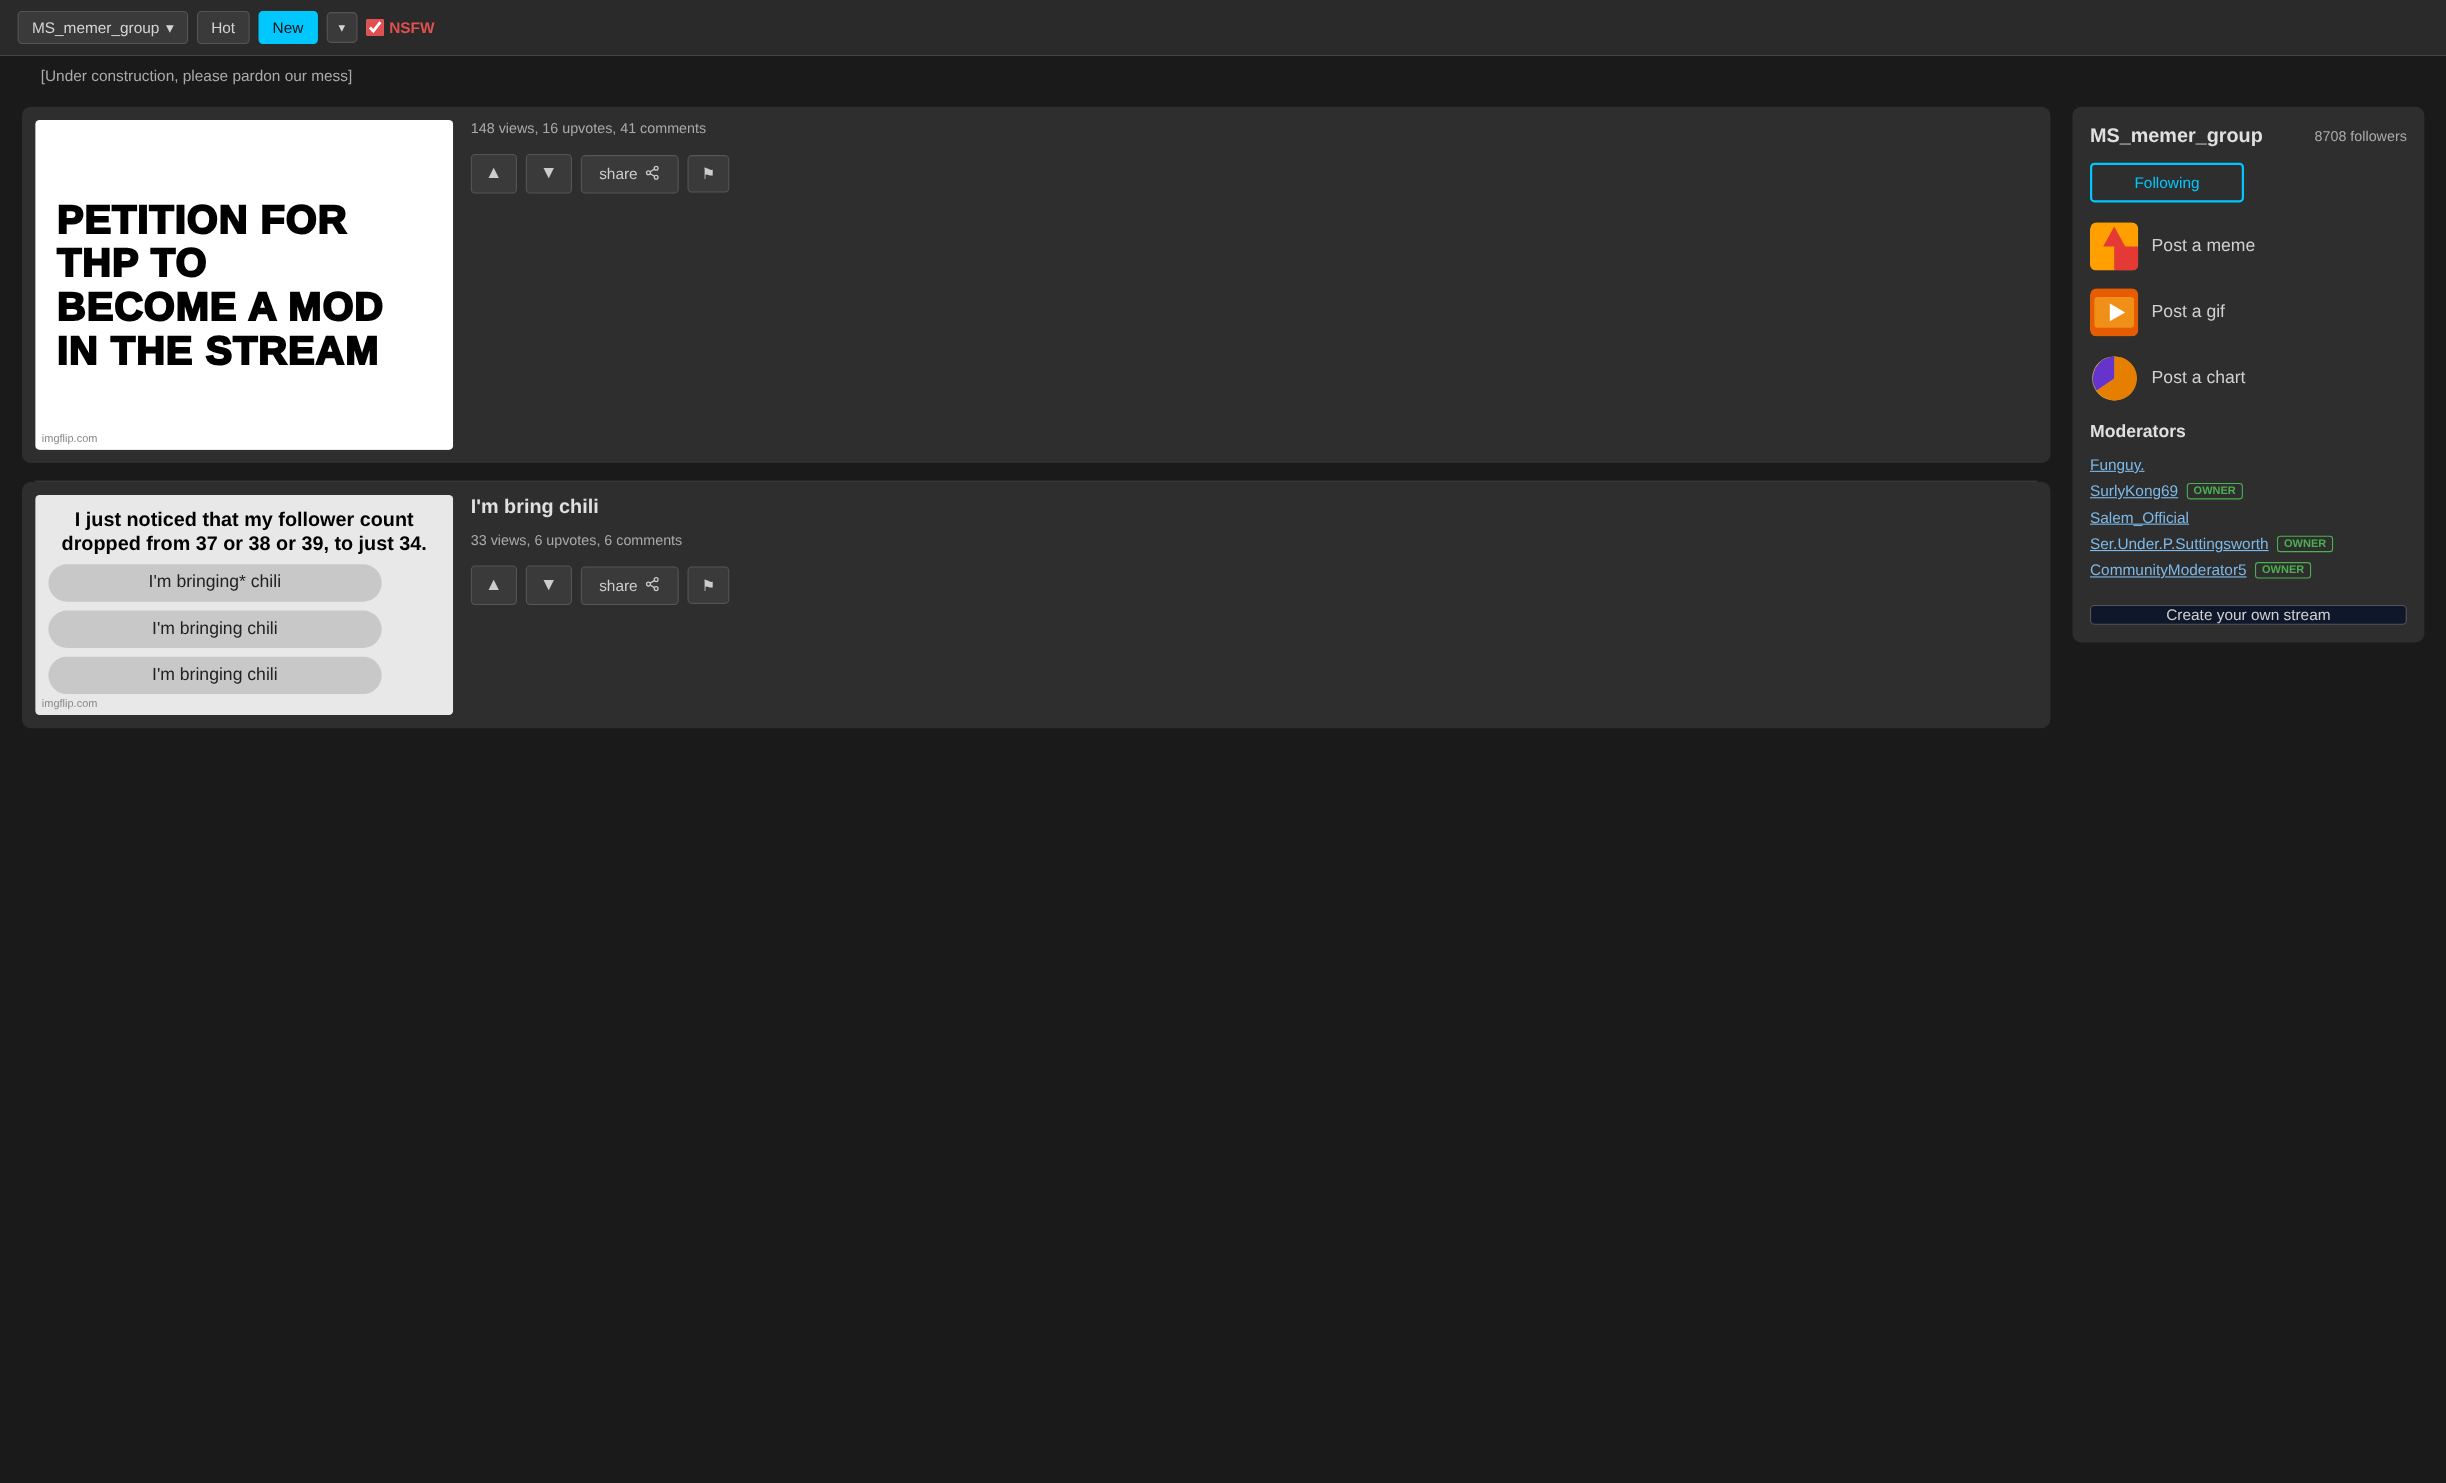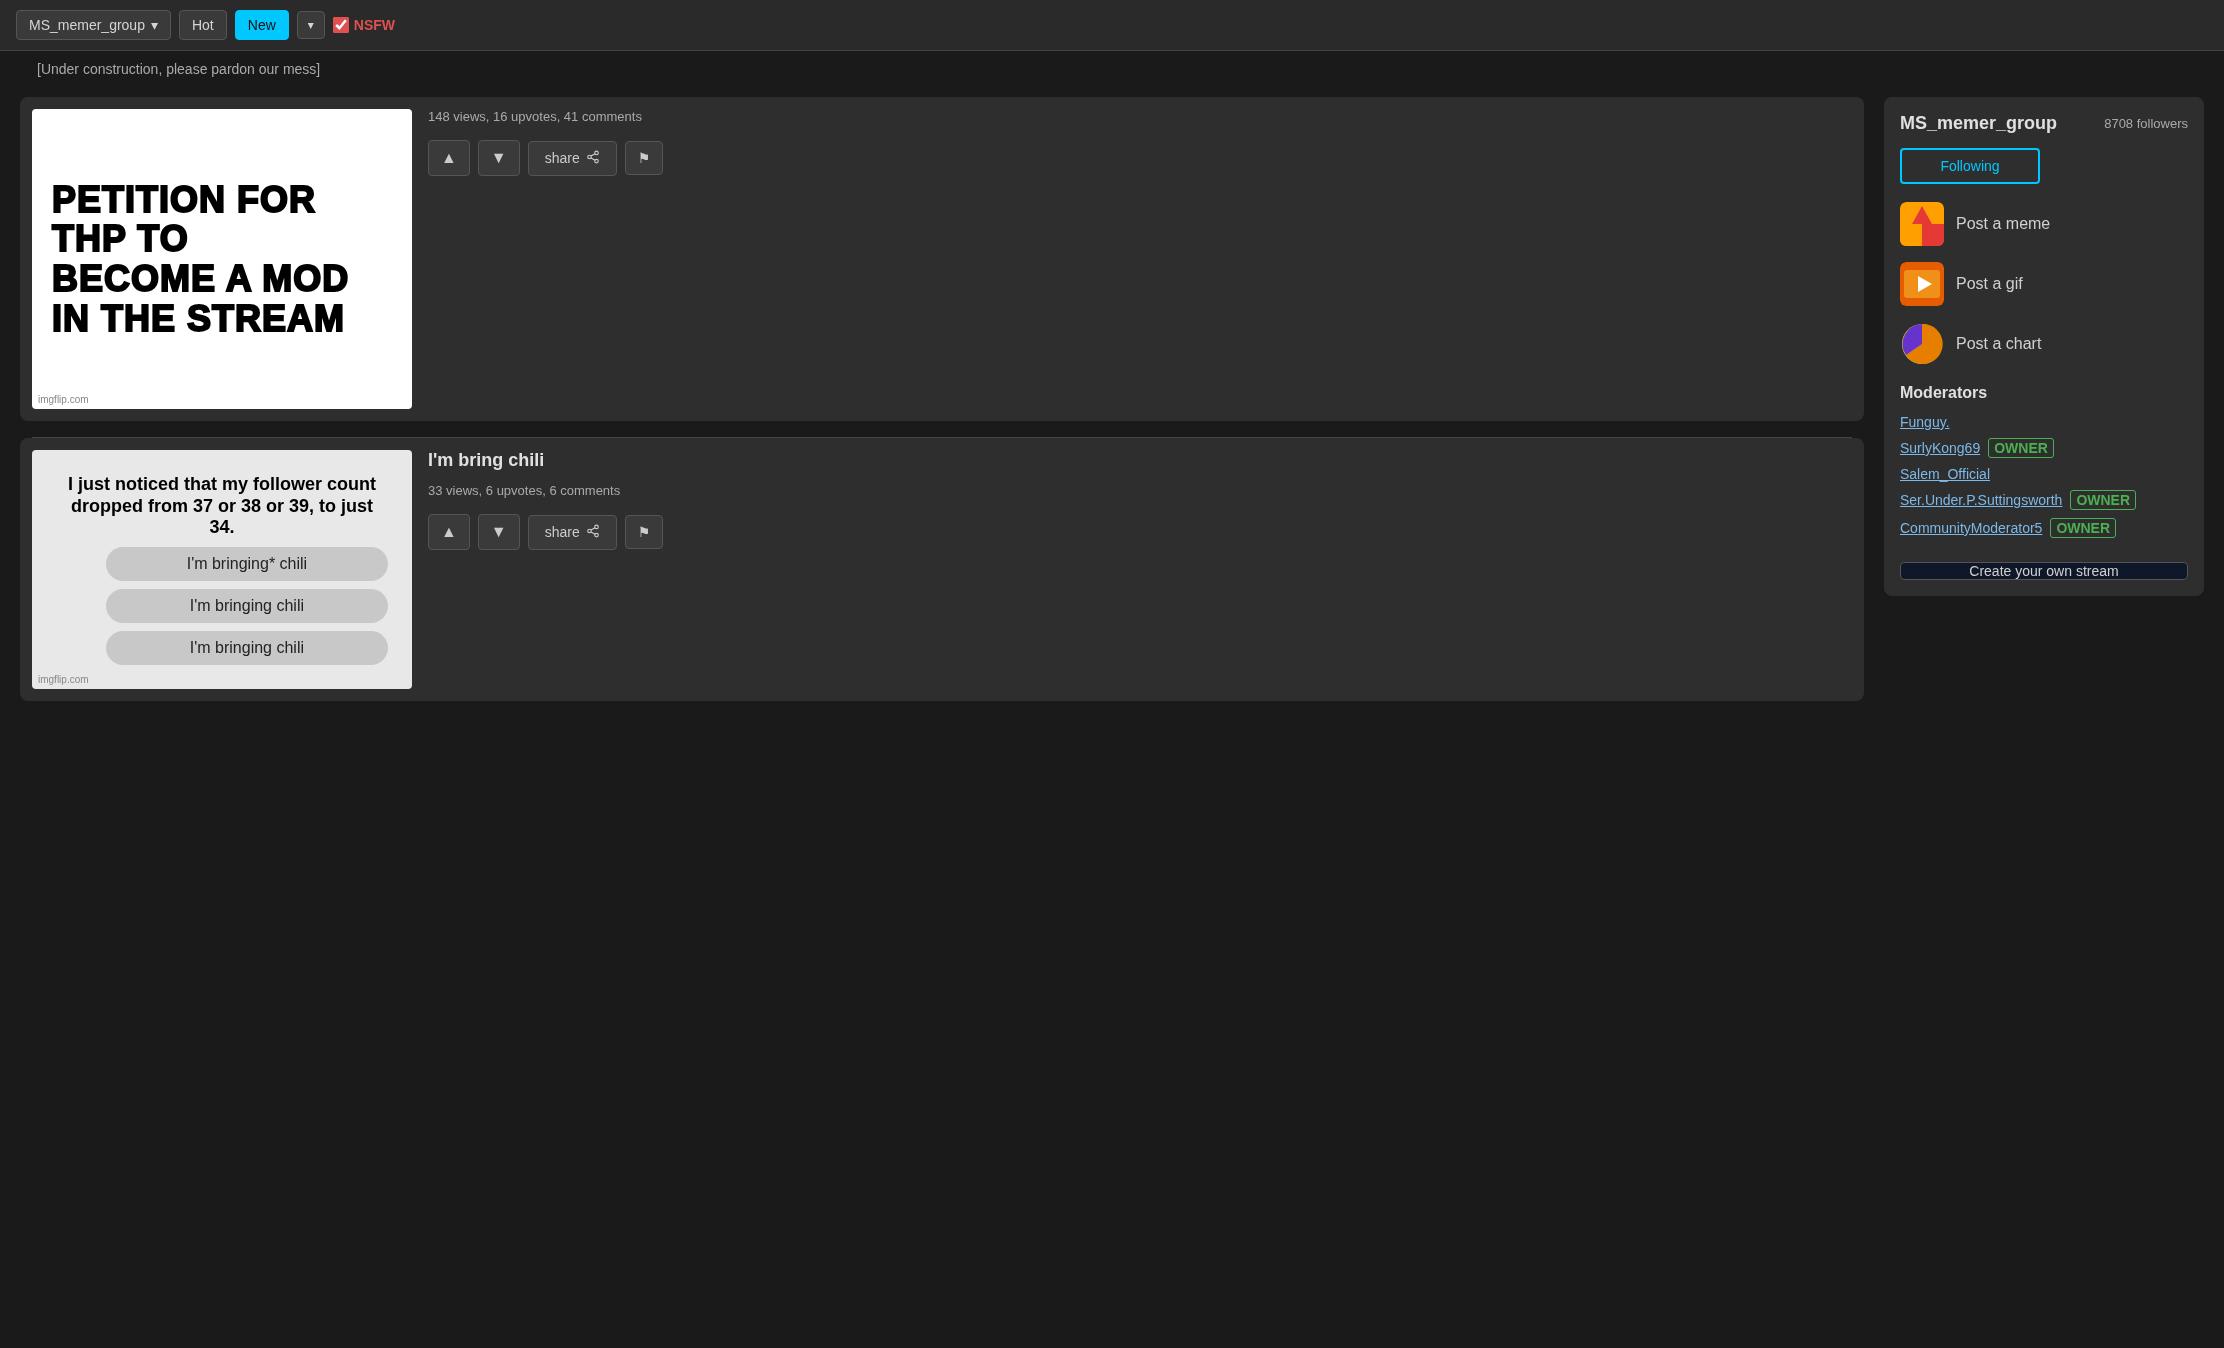--- a/index.html
+++ b/index.html
@@ -282,21 +282,21 @@
     }
     .moderator-name {
       color: #7cb8e8;
       font-size: 14px;
       cursor: pointer;
     }
     .owner-badge {
       background-color: transparent;
       border: 1px solid #4caf50;
       color: #4caf50;
-      font-size: 14px;
+      font-size: 10px;
       padding: 1px 5px;
       border-radius: 3px;
       font-weight: bold;
     }
     .create-stream-btn {
       background-color: #0f172a;
       border: 1px solid #555;
       color: #d0d0d0;
       border-radius: 4px;
       cursor: pointer;
@@ -307,23 +307,23 @@
     }
 
     
     .chili-meme {
       background-color: #e8e8e8;
       width: 100%;
       height: 100%;
       min-height: 200px;
       display: flex;
       flex-direction: column;
-      align-items: flex-end;
+      align-items: flex-start;
       justify-content: flex-start;
-      padding: 24px;
+      padding: 12px;
       gap: 8px;
     }
     .chili-top-text {
       font-family: Impact, Arial Black, sans-serif;
       font-size: 18px;
       font-weight: 900;
       color: #000;
       text-align: center;
       text-transform: none;
       line-height: 1.2;

